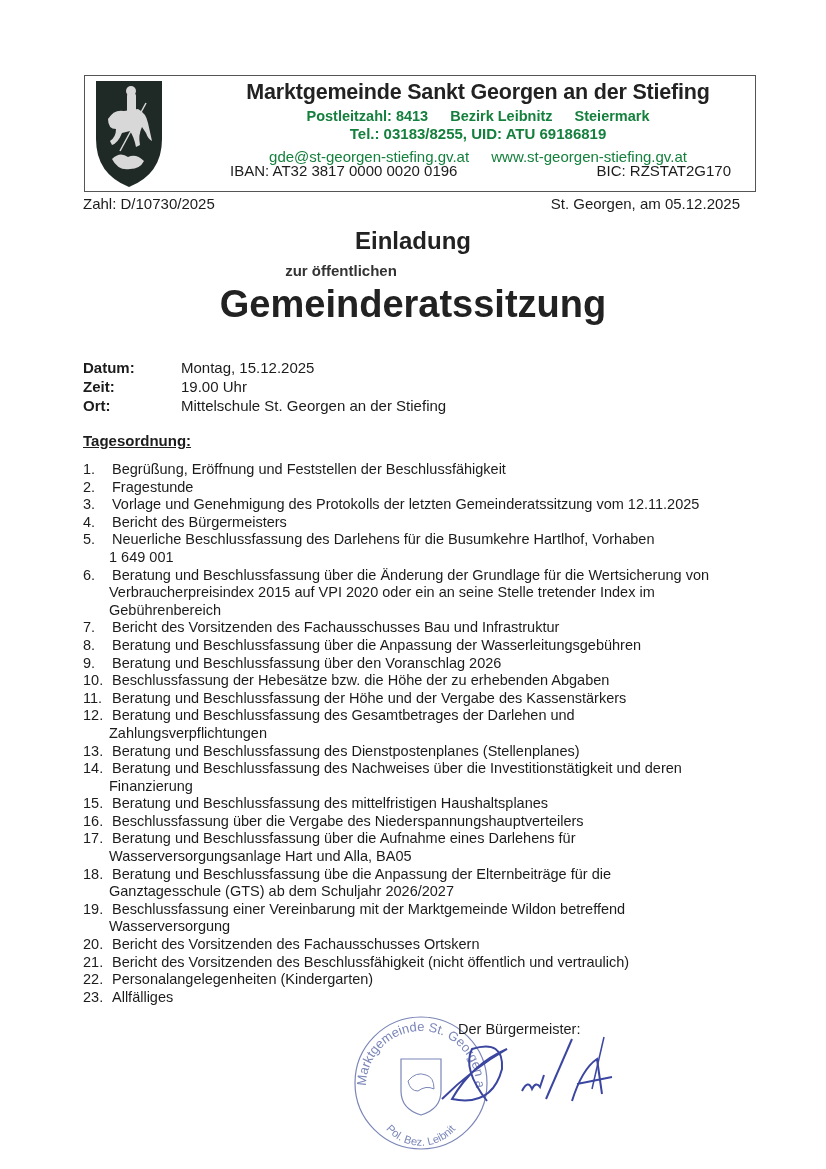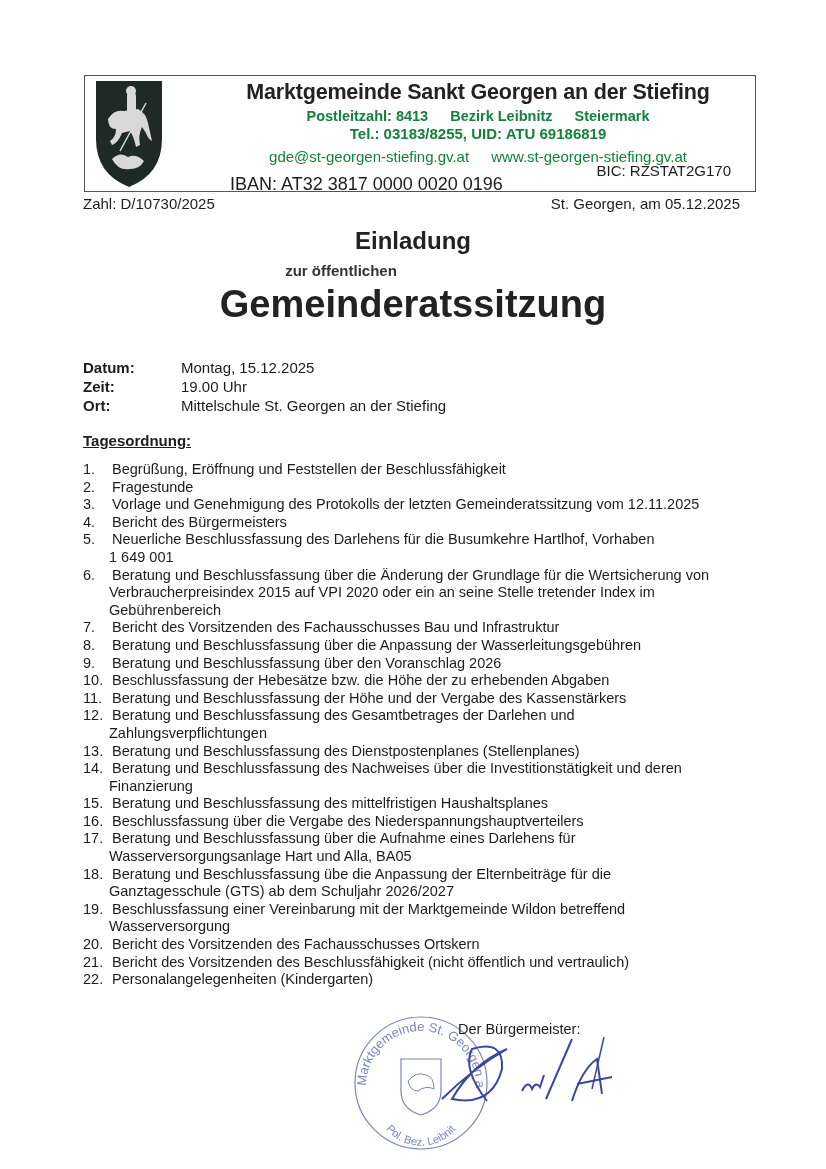--- a/index.html
+++ b/index.html
@@ -18,21 +18,21 @@
     font-weight: bold; font-size: 21.5px; letter-spacing: -0.2px; color: #222;
   }
   .lh-line {
     position: absolute; left: 120px; width: 546px; text-align: center; font-size: 14.5px; color: #15803d;
   }
   .lh-l1 { top: 32px; font-weight: bold; }
   .lh-l1 span { display: inline-block; margin: 0 9px; }
   .lh-l2 { top: 49px; font-weight: bold; font-size: 15px; }
   .lh-l3 { top: 68px; font-size: 15px; }
   .lh-l3 span { display: inline-block; margin: 4px 9px; }
-  .lh-iban { position: absolute; left: 145px; top: 86px; font-size: 18px; margin-top: 12px; }
+  .lh-iban { position: absolute; left: 145px; top: 86px; font-size: 15px; }
   .lh-bic { position: absolute; right: 24px; top: 86px; font-size: 15px; }
   .ref { position: absolute; left: 83px; top: 178px; font-size: 15px; }
   .place-date { position: absolute; right: 86px; top: 178px; font-size: 15px; }
   .title1 { position: absolute; left: 0; width: 826px; top: 210px; text-align: center; font-size: 24px; font-weight: bold; color: #222; }
   .title2 { position: absolute; left: 0; width: 682px; top: 245px; text-align: center; font-size: 15px; font-weight: bold; color: #333; }
   .title3 { position: absolute; left: 0; width: 826px; top: 266px; text-align: center; font-size: 38px; font-weight: bold; color: #222; }
   .meta { position: absolute; left: 83px; top: 341px; font-size: 15px; }
   .meta-row { display: flex; height: 19px; line-height: 19px; }
   .meta-label { width: 98px; font-weight: bold; }
   .agenda-head { position: absolute; left: 83px; top: 415px; font-size: 15px; font-weight: bold; text-decoration: underline; }
@@ -231,20 +231,26 @@
         <span class="txt">
           <div>Bericht des Vorsitzenden des Beschlussfähigkeit (nicht öffentlich und vertraulich)</div>
         </span>
       </li>
       <li>
         <span class="num">22.</span>
         <span class="txt">
           <div>Personalangelegenheiten (Kindergarten)</div>
         </span>
       </li>
+      <li>
+        <span class="num">23.</span>
+        <span class="txt">
+          <div>Allfälliges</div>
+        </span>
+      </li>
     </ol>
 
   <svg class="stamp" viewBox="0 0 150 140">
     <defs>
       <path id="arcTop" d="M20 75 A55 55 0 0 1 130 75"></path>
       <path id="arcBot" d="M40 118 A45 45 0 0 0 110 118"></path>
     </defs>
     <circle cx="75" cy="72" r="66" fill="none" stroke="#7b86b8" stroke-width="1.2"></circle>
     <text font-size="13" fill="#7b86b8" font-family="Liberation Sans, sans-serif"><textPath href="#arcTop">Marktgemeinde St. Georgen a. d. St.</textPath></text>
     <text font-size="11" fill="#7b86b8" font-family="Liberation Sans, sans-serif"><textPath href="#arcBot">Pol. Bez. Leibnitz</textPath></text>

